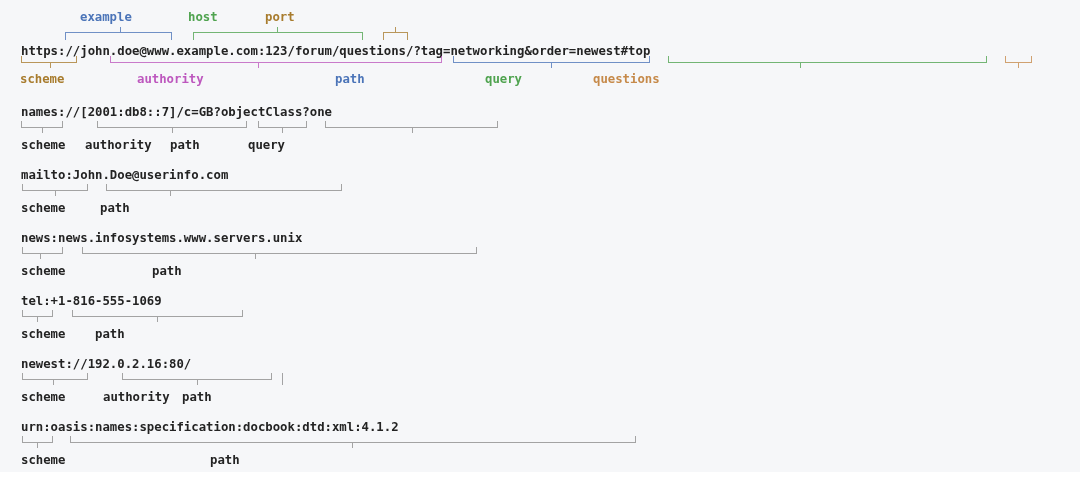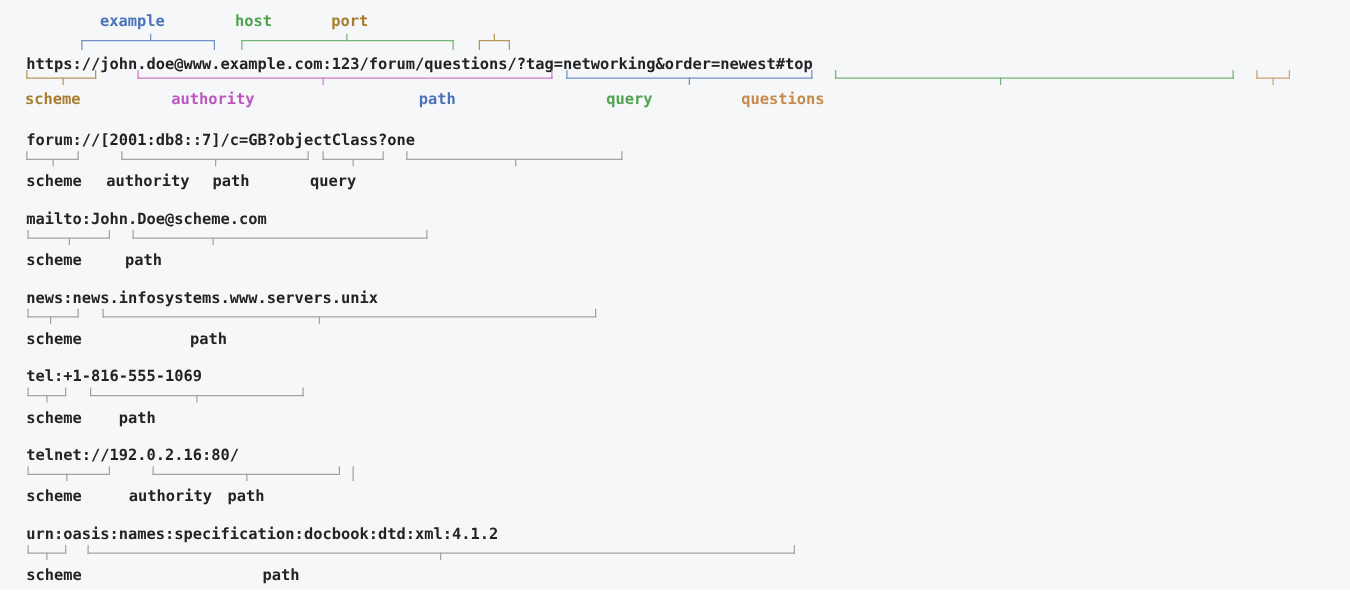--- a/index.html
+++ b/index.html
@@ -77,21 +77,21 @@
           <div class="seg" style="left: 0px; top: 6px; width: 27px; height: 1px;"></div>
           <div class="seg" style="left: 13px; top: 6px; width: 1px; height: 6px;"></div>
         </div>
         <div class="abs" style="left: 20px; top: 73px; color: rgb(168, 124, 46);">scheme</div>
         <div class="abs" style="left: 137px; top: 73px; color: rgb(189, 87, 190);">authority</div>
         <div class="abs" style="left: 335px; top: 73px; color: rgb(75, 116, 184);">path</div>
         <div class="abs" style="left: 485px; top: 73px; color: rgb(79, 163, 79);">query</div>
         <div class="abs" style="left: 593px; top: 73px; color: rgb(198, 138, 74);">questions</div>
       </div>
       <div>
-        <div class="abs uri-text" style="left: 21px; top: 106px; color: rgb(35, 35, 35);">forum://[2001:db8::7]/c=GB?objectClass?one</div>
+        <div class="abs uri-text" style="left: 21px; top: 106px; color: rgb(35, 35, 35);">names://[2001:db8::7]/c=GB?objectClass?one</div>
         <div class="bracket" style="left: 21px; top: 121px; width: 42px; color: rgb(140, 140, 140);">
           <div class="seg" style="left: 0px; top: 0px; width: 1px; height: 7px;"></div>
           <div class="seg" style="left: 41px; top: 0px; width: 1px; height: 7px;"></div>
           <div class="seg" style="left: 0px; top: 6px; width: 42px; height: 1px;"></div>
           <div class="seg" style="left: 21px; top: 6px; width: 1px; height: 6px;"></div>
         </div>
         <div class="bracket" style="left: 97px; top: 121px; width: 150px; color: rgb(140, 140, 140);">
           <div class="seg" style="left: 0px; top: 0px; width: 1px; height: 7px;"></div>
           <div class="seg" style="left: 149px; top: 0px; width: 1px; height: 7px;"></div>
           <div class="seg" style="left: 0px; top: 6px; width: 150px; height: 1px;"></div>
@@ -108,21 +108,21 @@
           <div class="seg" style="left: 172px; top: 0px; width: 1px; height: 7px;"></div>
           <div class="seg" style="left: 0px; top: 6px; width: 173px; height: 1px;"></div>
           <div class="seg" style="left: 87px; top: 6px; width: 1px; height: 6px;"></div>
         </div>
         <div class="abs" style="left: 21px; top: 139px; color: rgb(35, 35, 35);">scheme</div>
         <div class="abs" style="left: 85px; top: 139px; color: rgb(35, 35, 35);">authority</div>
         <div class="abs" style="left: 170px; top: 139px; color: rgb(35, 35, 35);">path</div>
         <div class="abs" style="left: 248px; top: 139px; color: rgb(35, 35, 35);">query</div>
       </div>
       <div>
-        <div class="abs uri-text" style="left: 21px; top: 169px; color: rgb(35, 35, 35);">mailto:John.Doe@scheme.com</div>
+        <div class="abs uri-text" style="left: 21px; top: 169px; color: rgb(35, 35, 35);">mailto:John.Doe@userinfo.com</div>
         <div class="bracket" style="left: 22px; top: 184px; width: 66px; color: rgb(140, 140, 140);">
           <div class="seg" style="left: 0px; top: 0px; width: 1px; height: 7px;"></div>
           <div class="seg" style="left: 65px; top: 0px; width: 1px; height: 7px;"></div>
           <div class="seg" style="left: 0px; top: 6px; width: 66px; height: 1px;"></div>
           <div class="seg" style="left: 33px; top: 6px; width: 1px; height: 6px;"></div>
         </div>
         <div class="bracket" style="left: 106px; top: 184px; width: 236px; color: rgb(140, 140, 140);">
           <div class="seg" style="left: 0px; top: 0px; width: 1px; height: 7px;"></div>
           <div class="seg" style="left: 235px; top: 0px; width: 1px; height: 7px;"></div>
           <div class="seg" style="left: 0px; top: 6px; width: 236px; height: 1px;"></div>
@@ -159,21 +159,21 @@
         <div class="bracket" style="left: 72px; top: 310px; width: 171px; color: rgb(140, 140, 140);">
           <div class="seg" style="left: 0px; top: 0px; width: 1px; height: 7px;"></div>
           <div class="seg" style="left: 170px; top: 0px; width: 1px; height: 7px;"></div>
           <div class="seg" style="left: 0px; top: 6px; width: 171px; height: 1px;"></div>
           <div class="seg" style="left: 85px; top: 6px; width: 1px; height: 6px;"></div>
         </div>
         <div class="abs" style="left: 21px; top: 328px; color: rgb(35, 35, 35);">scheme</div>
         <div class="abs" style="left: 95px; top: 328px; color: rgb(35, 35, 35);">path</div>
       </div>
       <div>
-        <div class="abs uri-text" style="left: 21px; top: 358px; color: rgb(35, 35, 35);">telnet://192.0.2.16:80/</div>
+        <div class="abs uri-text" style="left: 21px; top: 358px; color: rgb(35, 35, 35);">newest://192.0.2.16:80/</div>
         <div class="bracket" style="left: 22px; top: 373px; width: 66px; color: rgb(140, 140, 140);">
           <div class="seg" style="left: 0px; top: 0px; width: 1px; height: 7px;"></div>
           <div class="seg" style="left: 65px; top: 0px; width: 1px; height: 7px;"></div>
           <div class="seg" style="left: 0px; top: 6px; width: 66px; height: 1px;"></div>
           <div class="seg" style="left: 31px; top: 6px; width: 1px; height: 6px;"></div>
         </div>
         <div class="bracket" style="left: 122px; top: 373px; width: 150px; color: rgb(140, 140, 140);">
           <div class="seg" style="left: 0px; top: 0px; width: 1px; height: 7px;"></div>
           <div class="seg" style="left: 149px; top: 0px; width: 1px; height: 7px;"></div>
           <div class="seg" style="left: 0px; top: 6px; width: 150px; height: 1px;"></div>

